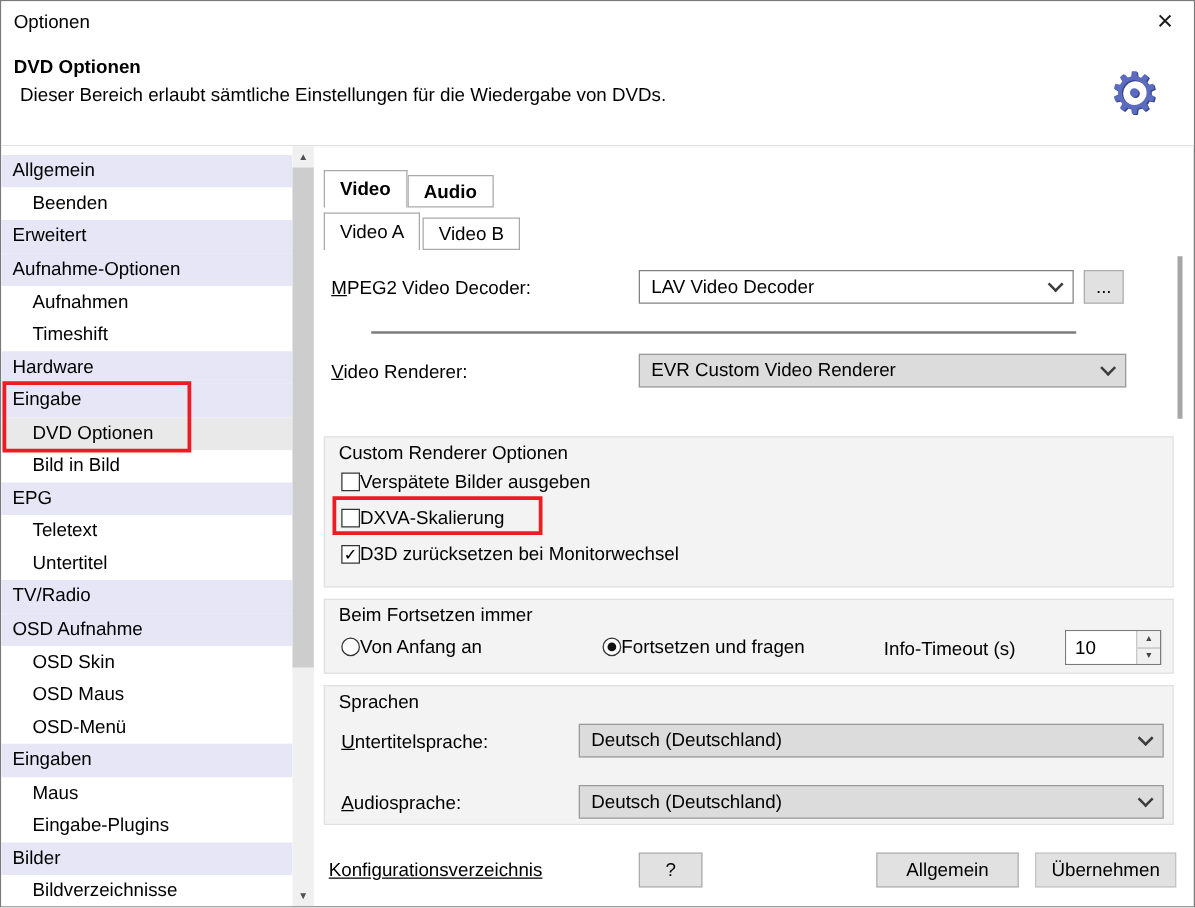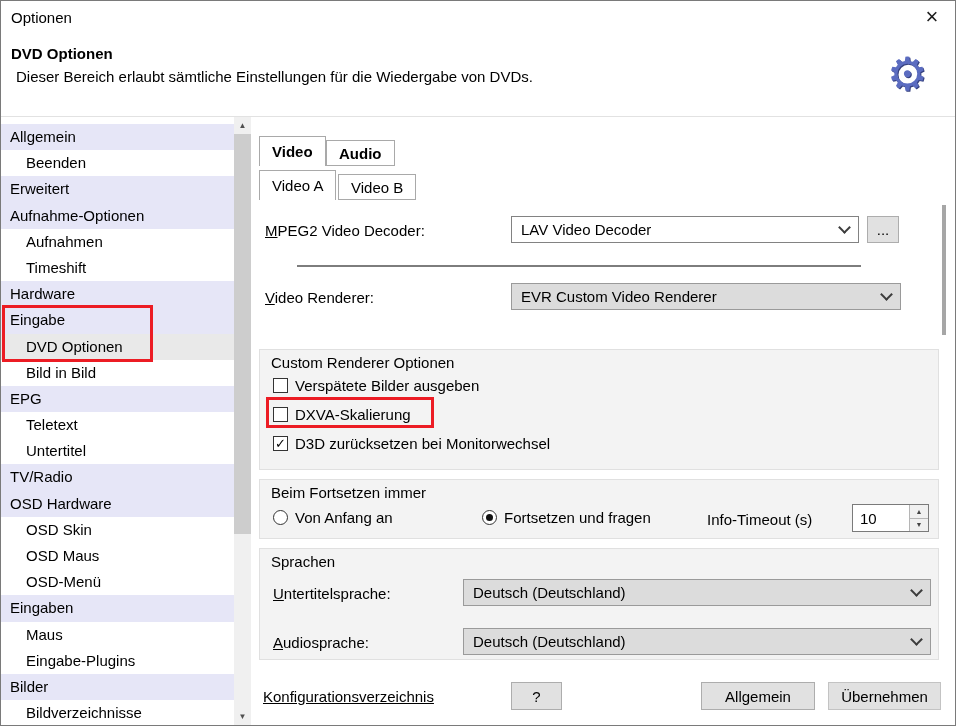--- a/index.html
+++ b/index.html
@@ -60,21 +60,21 @@
           transform:rotate(45deg); margin-top:-5px; margin-left:8px; flex:none; }
   .mini-btn { position:absolute; height:27px; background:#e1e1e1; border:1px solid #adadad;
               display:flex; align-items:center; justify-content:center; cursor:pointer; }
   .separator { position:absolute; height:2px; background:#7d7d7d; }
   .panel-scroll { position:absolute; left:941px; top:204px; width:4px; height:130px; background:#a6a6a6; }
 
   
   .group { position:absolute; left:258px; width:680px; background:#f3f3f3; border:1px solid #e0e0e0; }
   .group-title { position:absolute; left:11px; top:4px; }
 
-  .check-row, .radio-row { position:absolute; display:flex; align-items:center; gap:7px; cursor:pointer; }
+  .check-row, .radio-row { position:absolute; display:flex; align-items:center; gap:0; cursor:pointer; }
   .checkbox { width:15px; height:15px; border:1px solid #333; background:#fff; flex:none;
               display:flex; align-items:center; justify-content:center; }
   .checkbox .tick { display:none; font-size:13px; line-height:1; margin-top:-1px; }
   .checkbox.on .tick { display:block; }
   .radio { width:15px; height:15px; border:1px solid #333; border-radius:50%; background:#fff;
            flex:none; position:relative; }
   .radio.on::after { content:""; position:absolute; left:3px; top:3px; right:3px; bottom:3px;
                      border-radius:50%; background:#111; }
 
   
@@ -121,21 +121,21 @@
     <div class="side-item child">Aufnahmen</div>
     <div class="side-item child">Timeshift</div>
     <div class="side-item cat">Hardware</div>
     <div class="side-item cat">Eingabe</div>
     <div class="side-item child selected">DVD Optionen</div>
     <div class="side-item child">Bild in Bild</div>
     <div class="side-item cat">EPG</div>
     <div class="side-item child">Teletext</div>
     <div class="side-item child">Untertitel</div>
     <div class="side-item cat">TV/Radio</div>
-    <div class="side-item cat">OSD Hardware</div>
+    <div class="side-item cat">OSD Aufnahme</div>
     <div class="side-item child">OSD Skin</div>
     <div class="side-item child">OSD Maus</div>
     <div class="side-item child">OSD-Menü</div>
     <div class="side-item cat">Eingaben</div>
     <div class="side-item child">Maus</div>
     <div class="side-item child">Eingabe-Plugins</div>
     <div class="side-item cat">Bilder</div>
     <div class="side-item child">Bildverzeichnisse</div>
   </div>
 

